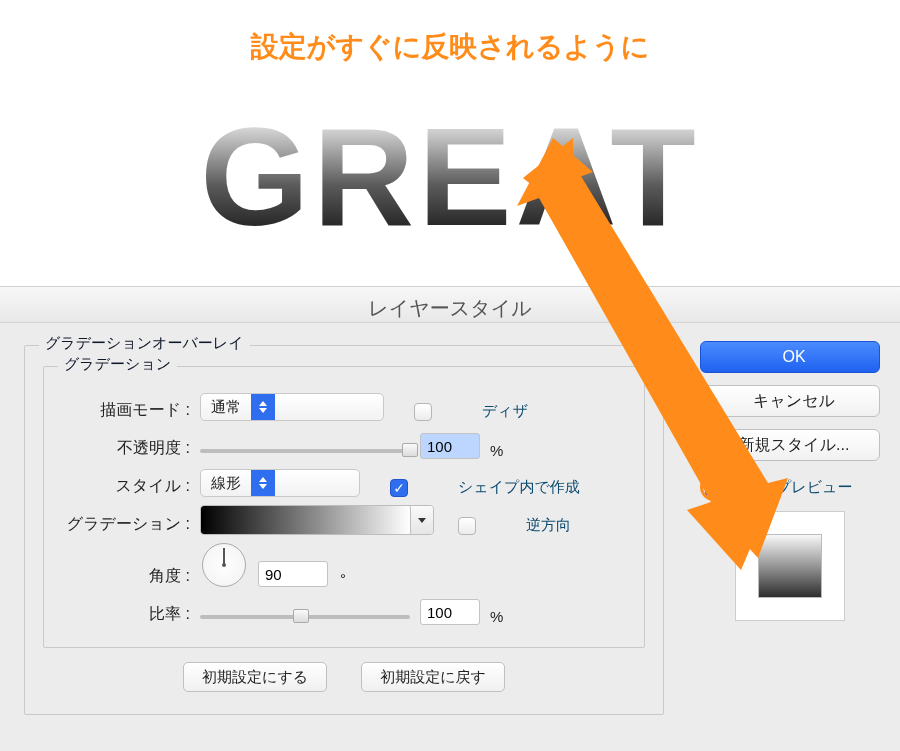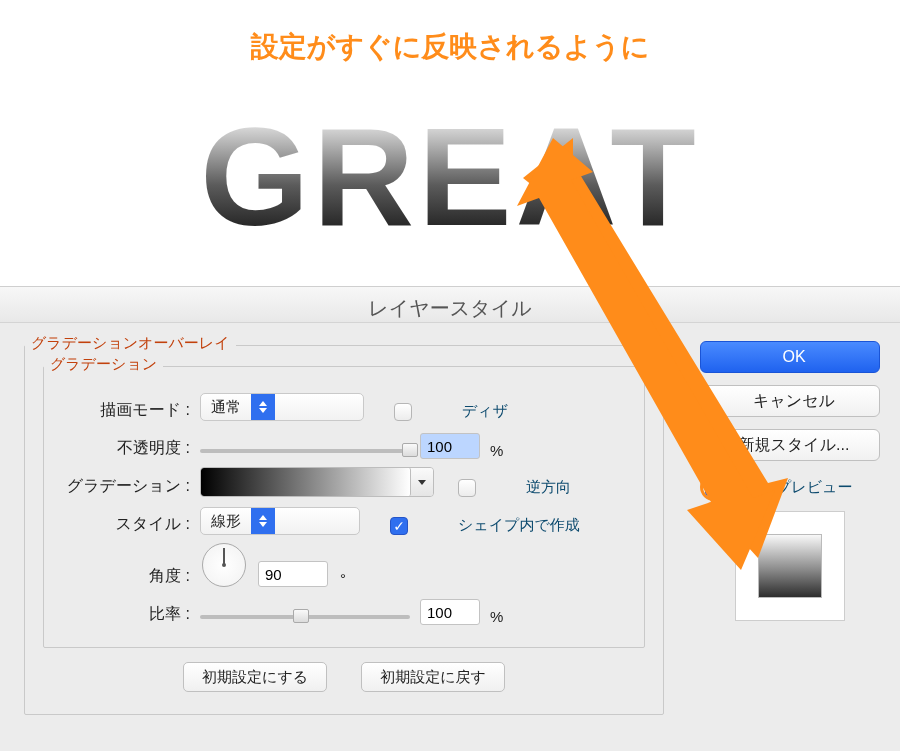--- a/index.html
+++ b/index.html
@@ -65,25 +65,25 @@
   .fieldset {
     border: 1px solid #c9c9c9;
     border-radius: 2px;
     padding: 16px 18px 22px 18px;
     position: relative;
     margin-top: 6px;
   }
   .fieldset-legend {
     position: absolute;
     top: -12px;
-    left: 0;
+    left: 14px;
     background: #ececec;
     padding: 0 6px;
     font-size: 15px;
-    color: #c2410c;
+    color: #0f172a;
   }
   .outer-fieldset { padding-top: 10px; }
 
   .form-row {
     display: flex;
     align-items: flex-end;
     min-height: 38px;
     gap: 10px;
   }
   .row-label {
@@ -255,69 +255,69 @@
   <div class="dialog-body">
     <div class="left-col">
       <div class="fieldset outer-fieldset">
         <div class="fieldset-legend">グラデーションオーバーレイ</div>
 
         <div class="fieldset" style="margin-top:10px;">
           <div class="fieldset-legend">グラデーション</div>
 
           <div class="form-row">
             <div class="row-label">描画モード :</div>
-            <div class="select" style="width:164px;">
+            <div class="select" style="width:184px;">
               <span class="select-text">通常</span>
               <span class="select-cap">
                   <span class="tri-up"></span>
                   <span class="tri-down"></span>
                 </span>
             </div>
             <span style="width:10px"></span>
             <span class="checkbox"></span>
             <span class="check-label">ディザ</span>
           </div>
 
           <div class="form-row">
             <div class="row-label">不透明度 :</div>
             <div class="slider">
               <div class="slider-track"></div>
               <div class="slider-thumb" style="left:100%;"></div>
             </div>
             <input class="numfield numfield-hl" value="100" style="">
             <span class="pct">%</span>
-          </div>
-
-          <div class="form-row">
-            <div class="row-label">グラデーション :</div>
-            <span class="grad-wrap">
-              <span class="grad-swatch"></span>
-              <span class="grad-cap">
-                  <span class="tri-down"></span>
-                </span>
-            </span>
-            <span style="width:4px"></span>
-            <span class="checkbox"></span>
-            <span class="check-label">逆方向</span>
           </div>
 
           <div class="form-row">
             <div class="row-label">スタイル :</div>
             <div class="select" style="width:160px;">
               <span class="select-text">線形</span>
               <span class="select-cap">
                   <span class="tri-up"></span>
                   <span class="tri-down"></span>
                 </span>
             </div>
             <span style="width:10px"></span>
             <span class="checkbox checked">✓</span>
             <span class="check-label">シェイプ内で作成</span>
           </div>
 
+          <div class="form-row">
+            <div class="row-label">グラデーション :</div>
+            <span class="grad-wrap">
+              <span class="grad-swatch"></span>
+              <span class="grad-cap">
+                  <span class="tri-down"></span>
+                </span>
+            </span>
+            <span style="width:4px"></span>
+            <span class="checkbox"></span>
+            <span class="check-label">逆方向</span>
+          </div>
+
           <div class="form-row" style="min-height:52px;gap:12px;">
             <div class="row-label">角度 :</div>
             <span class="angle-dial"></span>
             <input class="numfield" style="width: 70px;" value="90">
             <span class="deg">°</span>
           </div>
 
           <div class="form-row">
             <div class="row-label">比率 :</div>
             <div class="slider">

